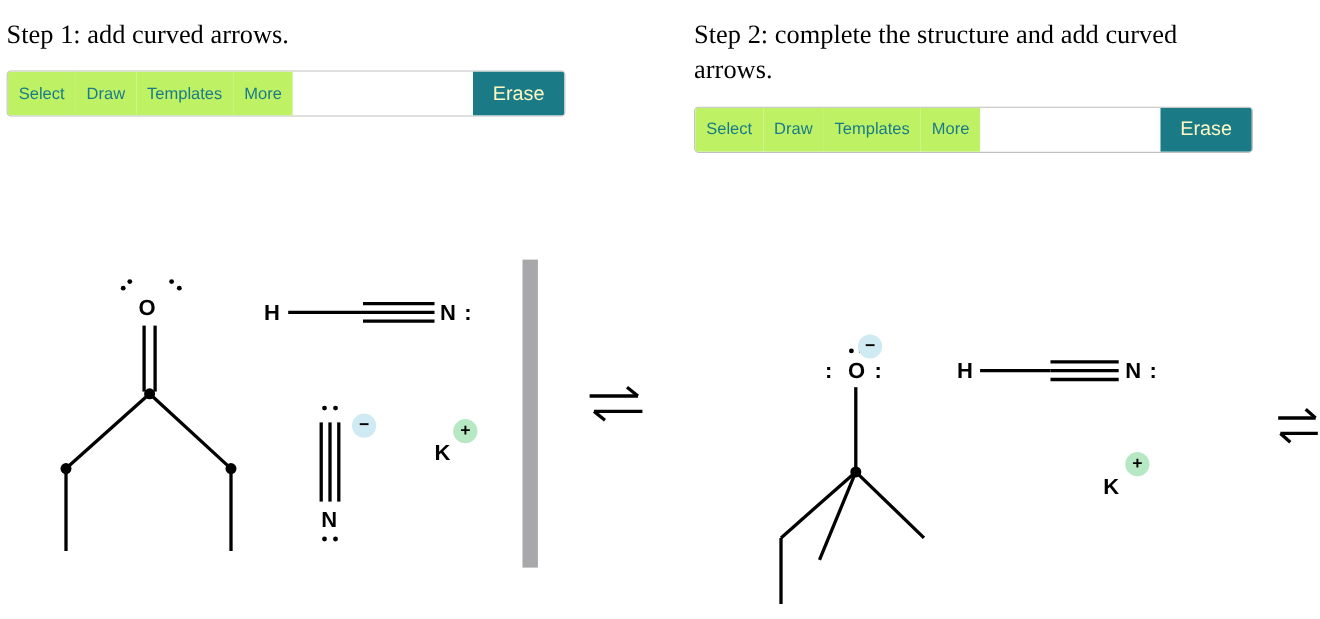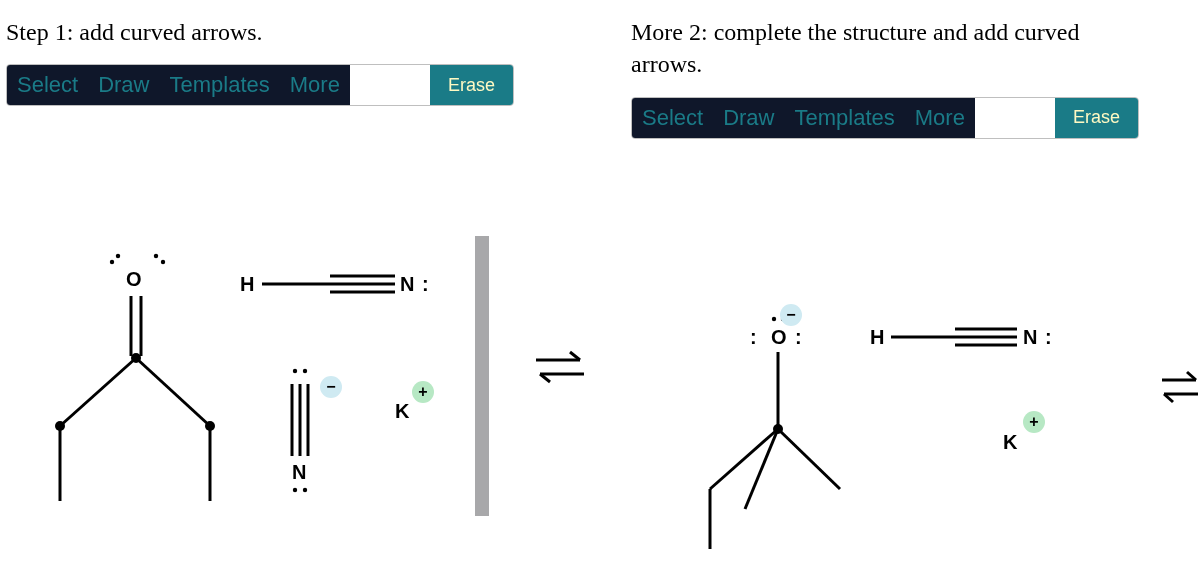--- a/index.html
+++ b/index.html
@@ -30,27 +30,27 @@
     border: 1px solid #bfbfbf;
     border-radius: 4px;
     display: flex;
     height: 42px;
     align-items: stretch;
     overflow: hidden;
     background: #fff;
   }
   .toolbar .tool {
     font-family: -apple-system, 'Segoe UI', Arial, sans-serif;
-    font-size: 22px;
+    font-size: 15px;
     color: #1a7b87;
     padding: 0 10px;
     display: flex;
     align-items: center;
     cursor: pointer;
-    background: #0f172a;
+    background: #bef264;
   }
   .toolbar .spacer { flex: 1; }
   .toolbar .erase {
     background: #1a7b87;
     color: #fef9c3;
     padding: 0 18px;
     display: flex;
     align-items: center;
     font-family: -apple-system, 'Segoe UI', Arial, sans-serif;
     font-size: 18px;
@@ -178,21 +178,21 @@
   <svg class="eq" width="60" height="80" style="top:330px; left:0;">
     <line x1="6" y1="30" x2="50" y2="30" stroke="#000" stroke-width="3"></line>
     <polyline points="40,22 50,30" fill="none" stroke="#000" stroke-width="3"></polyline>
     <line x1="10" y1="44" x2="54" y2="44" stroke="#000" stroke-width="3"></line>
     <polyline points="20,52 10,44" fill="none" stroke="#000" stroke-width="3"></polyline>
   </svg>
 </div>
 
 <div class="panel panel-right">
   <div class="panel-inner">
-    <div class="step-title">More 2: complete the structure and add curved arrows.</div>
+    <div class="step-title">Step 2: complete the structure and add curved arrows.</div>
     <div class="toolbar">
       <div class="tool">Select</div>
       <div class="tool">Draw</div>
       <div class="tool">Templates</div>
       <div class="tool">More</div>
       <div class="spacer"></div>
       <div class="erase">Erase</div>
     </div>
     <div class="canvas">
       <svg class="structure" width="520" height="430">

